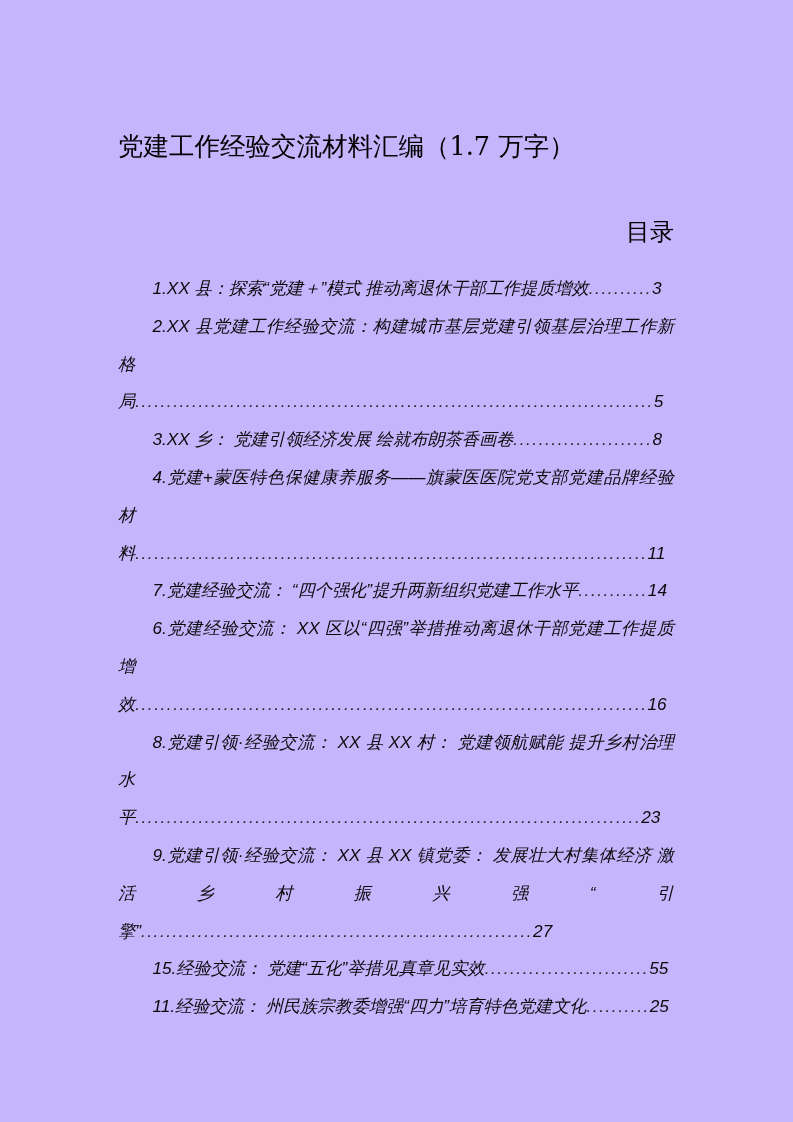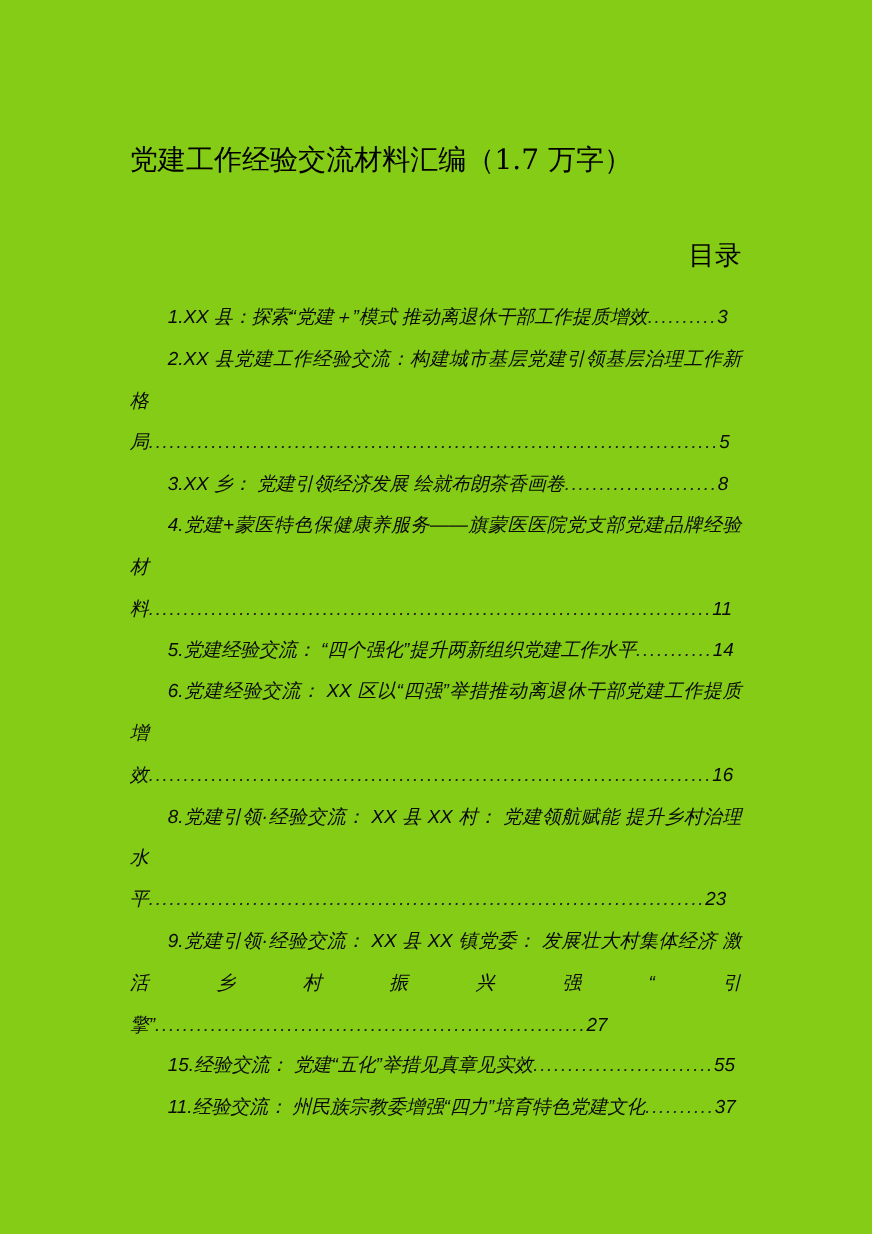--- a/index.html
+++ b/index.html
@@ -4,21 +4,21 @@
 <style>
   html, body {
     margin: 0;
     padding: 0;
     background: #ffffff;
   }
   .page {
     position: relative;
     width: 793px;
     height: 1122px;
-    background: #84cc16;
+    background: #c4b5fd;
     overflow: hidden;
     box-sizing: border-box;
   }
   .doc-title {
     position: absolute;
     left: 118px;
     top: 126px;
     width: 556px;
     font-family: "DejaVu Serif", "Liberation Serif", serif;
     font-size: 25.5px;
@@ -85,21 +85,21 @@
 
   <div class="doc-title">党建工作经验交流材料汇编（1.7 万字）</div>
 
   <div class="toc-heading">目录</div>
 
   <div class="toc">
       <div class="toc-entry"><span class="toc-text">1.XX 县：探索“党建＋”模式  推动离退休干部工作提质增效</span><span class="nowrap-tail"><span class="leader">..........</span><span class="pageno">3</span></span></div>
       <div class="toc-entry"><span class="toc-text">2.XX 县党建工作经验交流：构建城市基层党建引领基层治理工作新格局</span><span class="nowrap-tail"><span class="leader">..................................................................................</span><span class="pageno">5</span></span></div>
       <div class="toc-entry"><span class="toc-text">3.XX 乡： 党建引领经济发展  绘就布朗茶香画卷</span><span class="nowrap-tail"><span class="leader">......................</span><span class="pageno">8</span></span></div>
       <div class="toc-entry"><span class="toc-text">4.党建+蒙医特色保健康养服务——旗蒙医医院党支部党建品牌经验材料</span><span class="nowrap-tail"><span class="leader">.................................................................................</span><span class="pageno">11</span></span></div>
-      <div class="toc-entry"><span class="toc-text">5.党建经验交流： “四个强化”提升两新组织党建工作水平</span><span class="nowrap-tail"><span class="leader">...........</span><span class="pageno">14</span></span></div>
+      <div class="toc-entry"><span class="toc-text">7.党建经验交流： “四个强化”提升两新组织党建工作水平</span><span class="nowrap-tail"><span class="leader">...........</span><span class="pageno">14</span></span></div>
       <div class="toc-entry"><span class="toc-text">6.党建经验交流： XX 区以“四强”举措推动离退休干部党建工作提质增效</span><span class="nowrap-tail"><span class="leader">.................................................................................</span><span class="pageno">16</span></span></div>
       <div class="toc-entry"><span class="toc-text">8.党建引领·经验交流： XX 县 XX 村： 党建领航赋能  提升乡村治理水平</span><span class="nowrap-tail"><span class="leader">................................................................................</span><span class="pageno">23</span></span></div>
       <div class="toc-entry"><span class="toc-text">9.党建引领·经验交流： XX 县 XX 镇党委： 发展壮大村集体经济  激活乡村振兴强“引擎”</span><span class="nowrap-tail"><span class="leader">..............................................................</span><span class="pageno">27</span></span></div>
       <div class="toc-entry"><span class="toc-text">15.经验交流： 党建“五化”举措见真章见实效</span><span class="nowrap-tail"><span class="leader">..........................</span><span class="pageno">55</span></span></div>
-      <div class="toc-entry"><span class="toc-text">11.经验交流： 州民族宗教委增强“四力”培育特色党建文化</span><span class="nowrap-tail"><span class="leader">..........</span><span class="pageno">37</span></span></div>
+      <div class="toc-entry"><span class="toc-text">11.经验交流： 州民族宗教委增强“四力”培育特色党建文化</span><span class="nowrap-tail"><span class="leader">..........</span><span class="pageno">25</span></span></div>
     </div>
 
 </div>
 
 </body></html>

